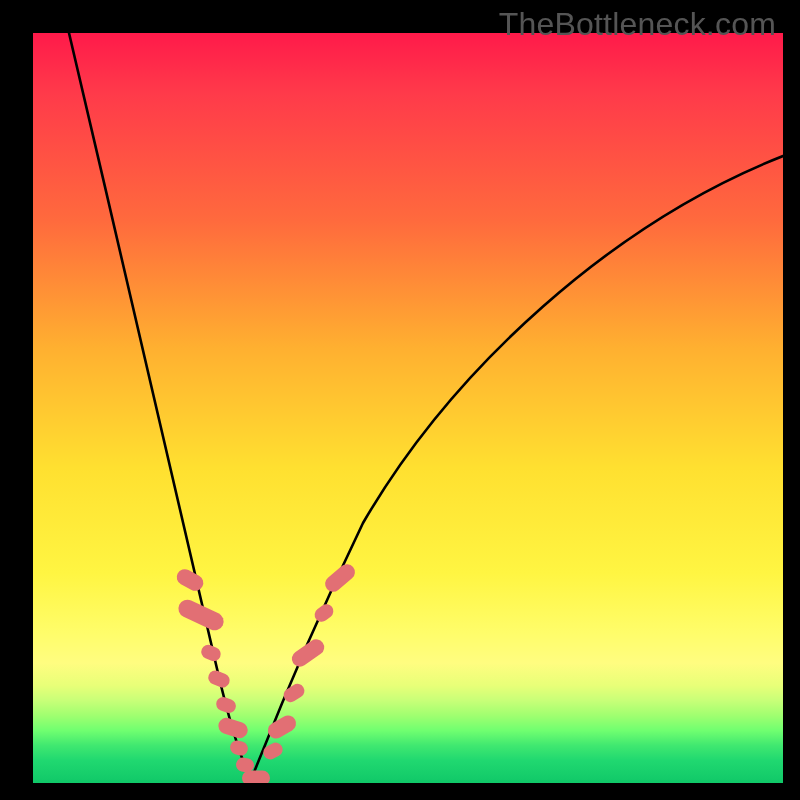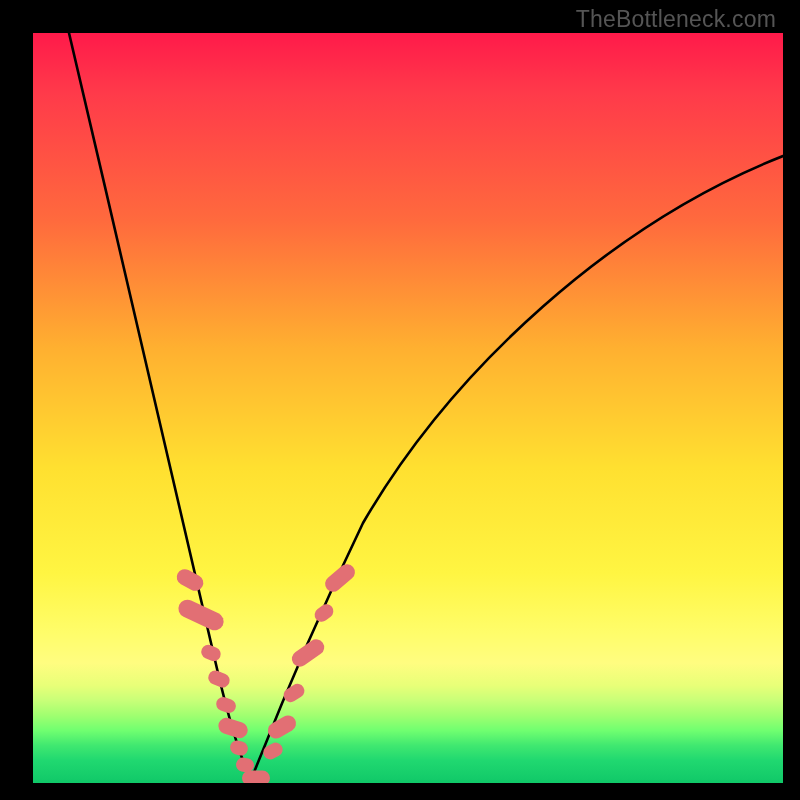--- a/index.html
+++ b/index.html
@@ -48,21 +48,21 @@
       #40e870 95%,
       #20d870 97%,
       #10c868 100%
     );
   }
   .watermark {
     position: absolute;
     top: 6px;
     right: 24px;
     font-family: Arial, Helvetica, sans-serif;
-    font-size: 23px;
+    font-size: 32px;
     color: #555;
     font-weight: 500;
     letter-spacing: 0.2px;
   }
   svg.curve {
     position: absolute;
     left: 0;
     top: 0;
     width: 100%;
     height: 100%;

